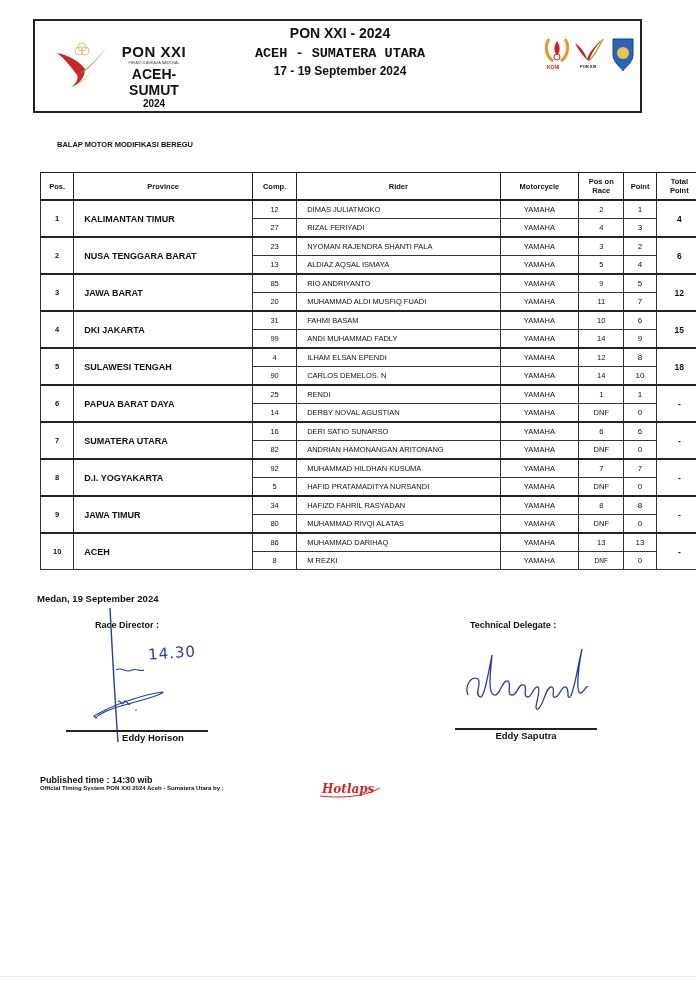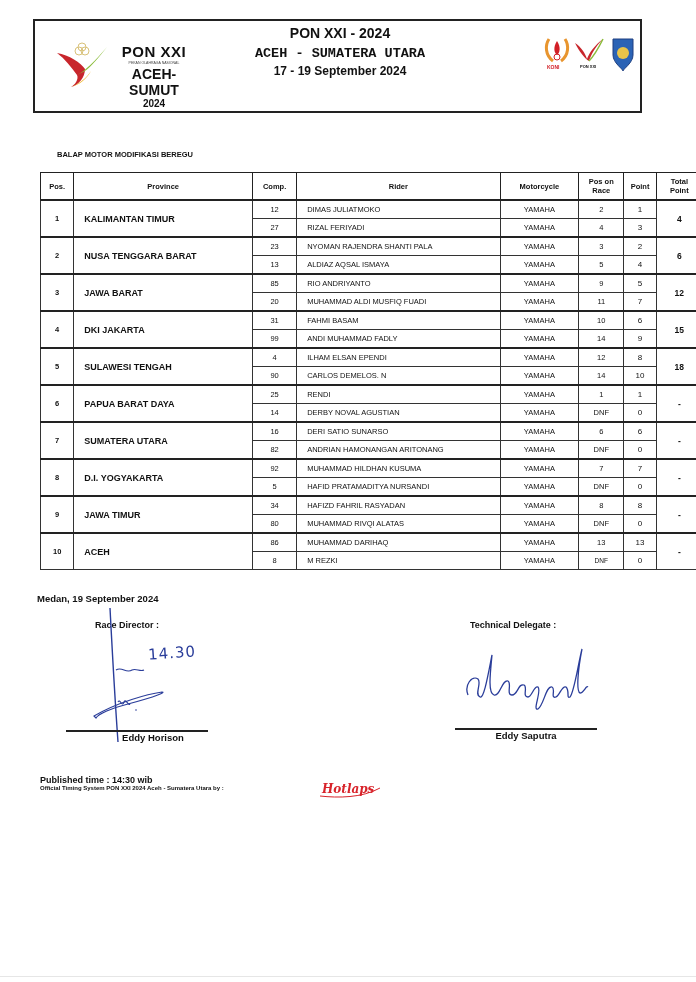--- a/index.html
+++ b/index.html
@@ -20,21 +20,21 @@
   .logo-text .l4 { font-weight: bold; font-size: 10px; }
   .title-block { position: absolute; left: 180px; top: 2px; width: 250px; text-align: center; }
   .title-block .t1 { font-weight: bold; font-size: 14px; line-height: 21px; }
   .title-block .t2 { font-weight: bold; font-size: 18.5px; line-height: 21px; }
   .title-block .t3 { font-weight: bold; font-size: 13.5px; line-height: 18px; margin-top: 1px; font-family: Liberation Mono, monospace; }
   .title-block .t4 { font-weight: bold; font-size: 12px; line-height: 17px; }
   .logos-right { position: absolute; left: 508px; top: 14px; width: 94px; height: 40px; }
   .koni-label { position: absolute; left: 4px; top: 29px; font-size: 5px; font-weight: bold; color: #d21f26; }
   .pon-small { position: absolute; left: 37px; top: 29px; font-size: 4px; font-weight: bold; }
 
-  .event-title { position: absolute; left: 37px; top: 150px; font-size: 7.5px; font-weight: bold; padding-left: 20px; }
+  .event-title { position: absolute; left: 37px; top: 140px; font-size: 7.5px; font-weight: bold; padding-left: 20px; }
 
   table.results {
     position: absolute; left: 40px; top: 172px; width: 663px;
     border-collapse: collapse; font-size: 7.5px;
   }
   table.results th, table.results td { border: 1px solid #333; padding: 0; height: 17px; }
   table.results thead th { font-weight: bold; font-size: 7.5px; height: 26px; text-align: center; border: 1.5px solid #222; }
   table.results tbody tr.team-first td { border-top: 2px solid #222; }
   td.pos { text-align: center; font-weight: bold; width: 30px; }
   td.prov { font-weight: bold; font-size: 9px; padding-left: 10px !important; width: 155px; }

